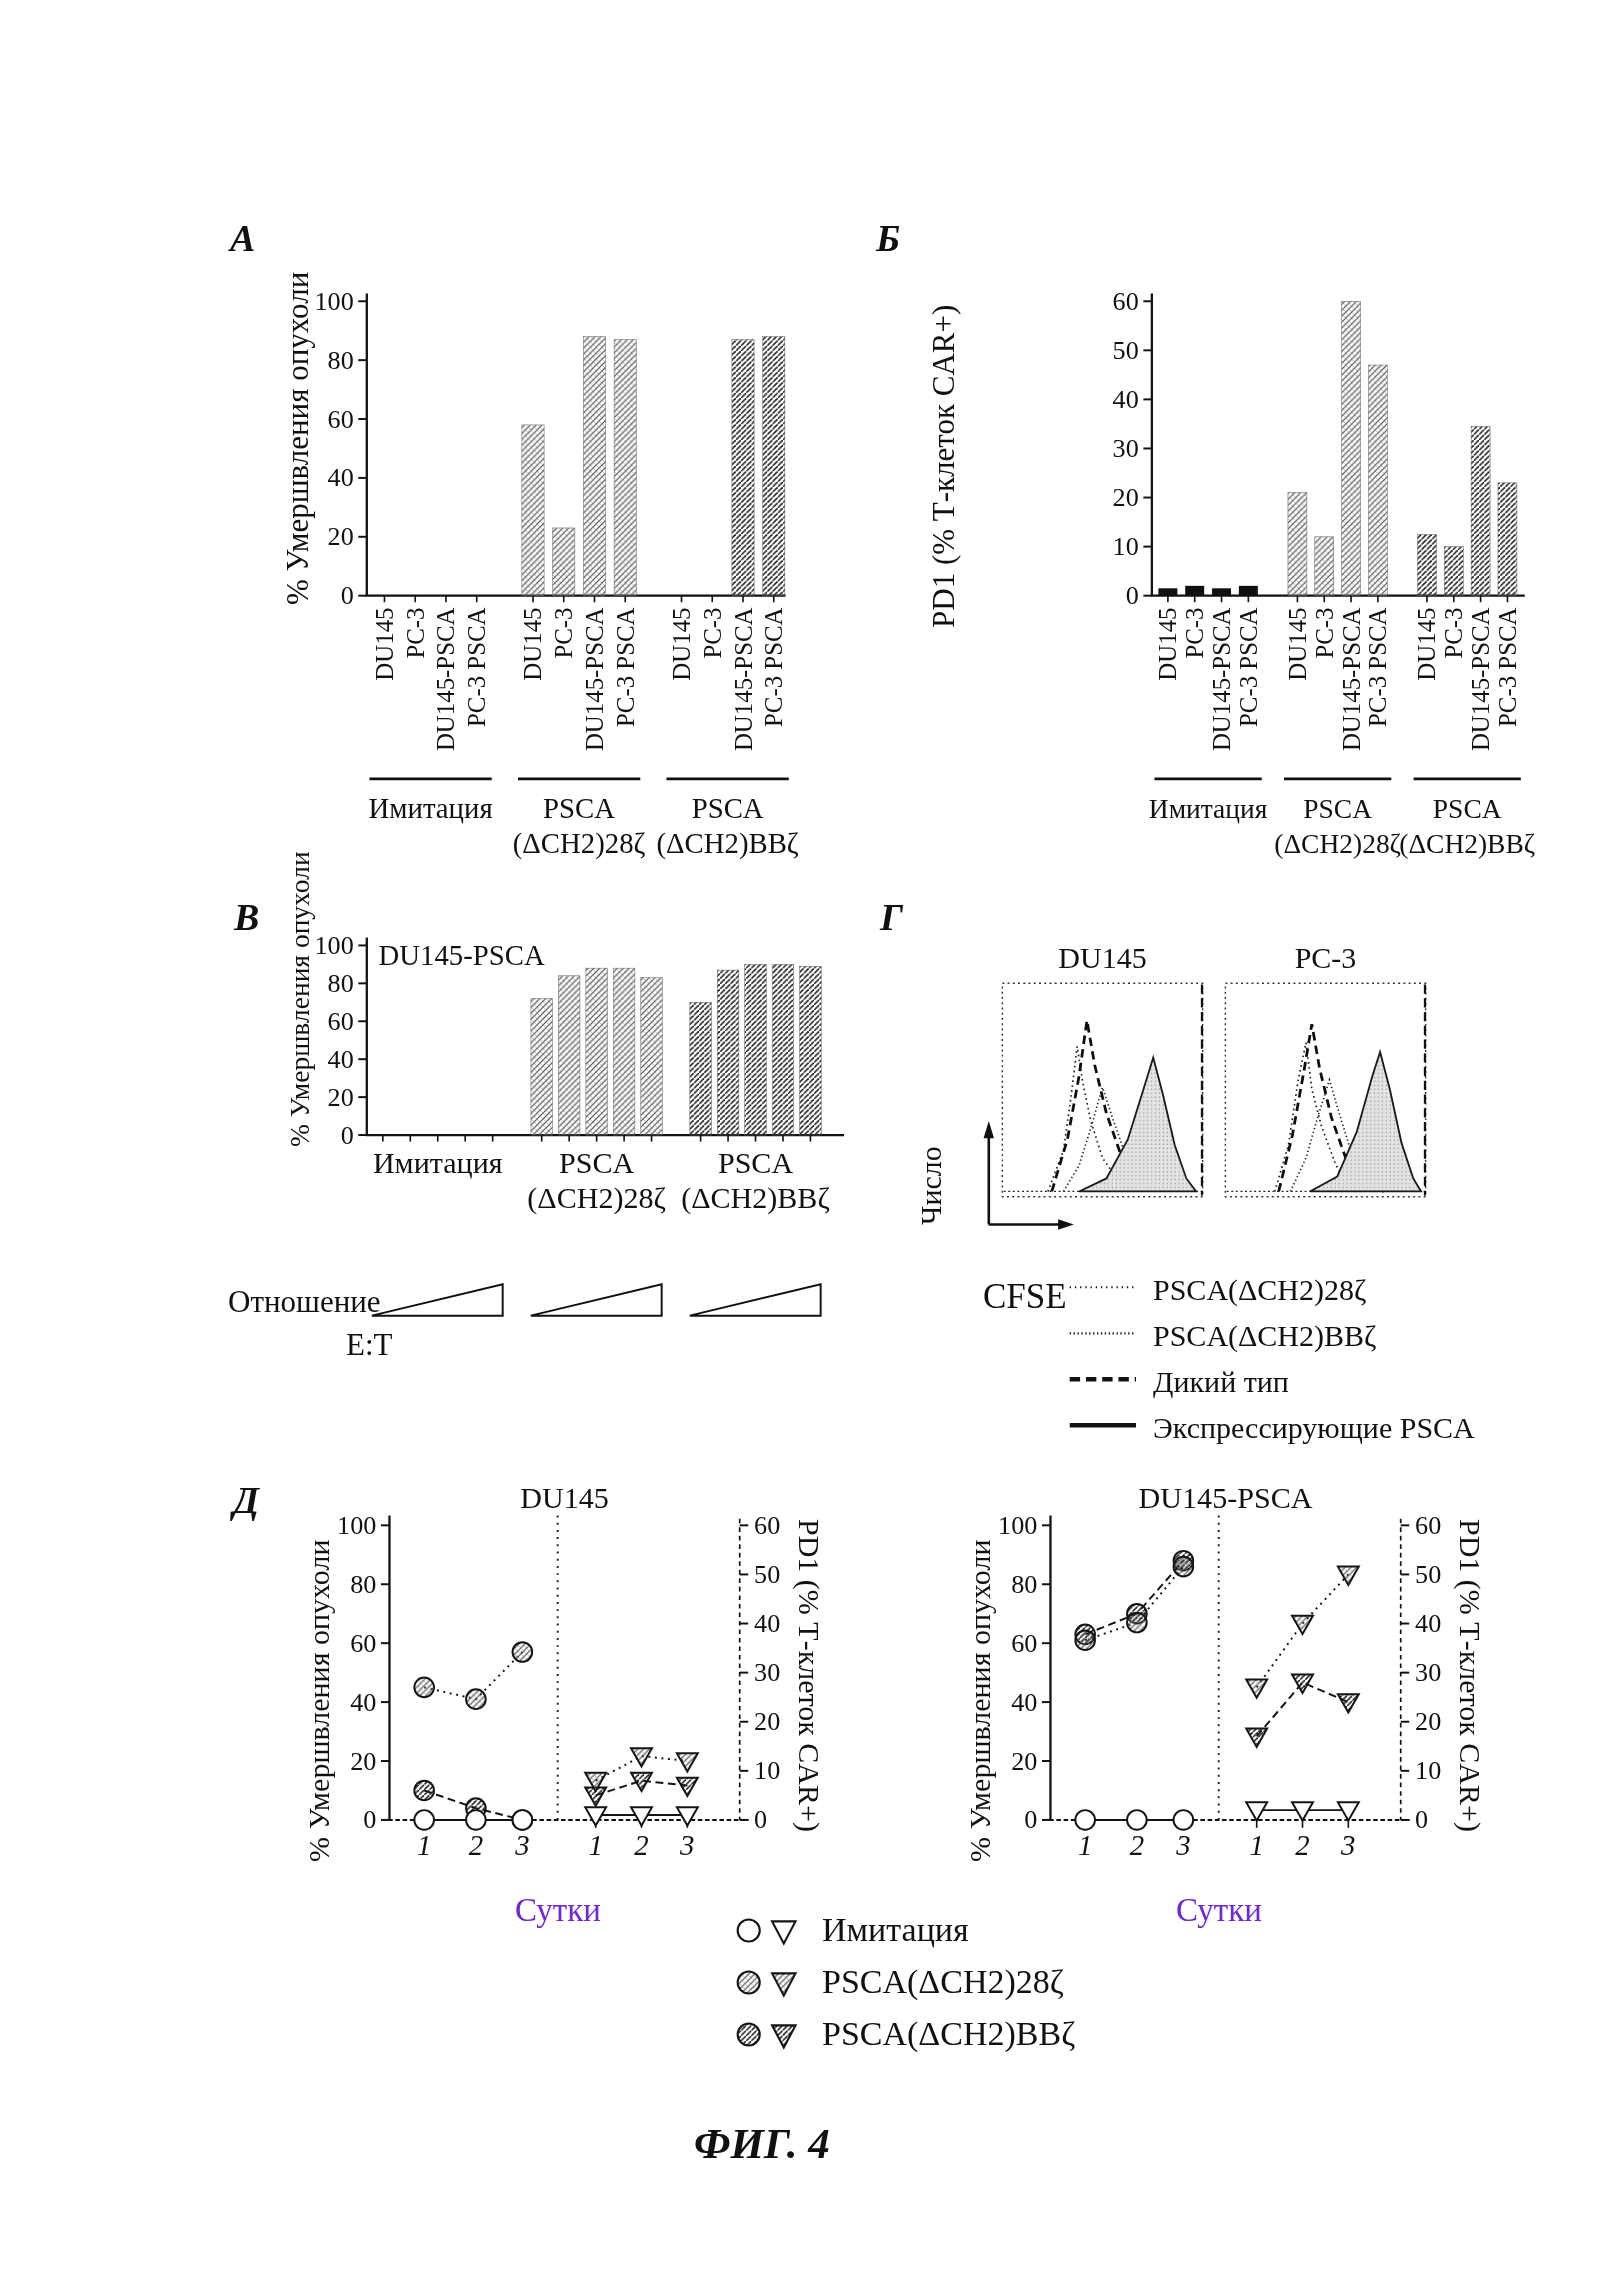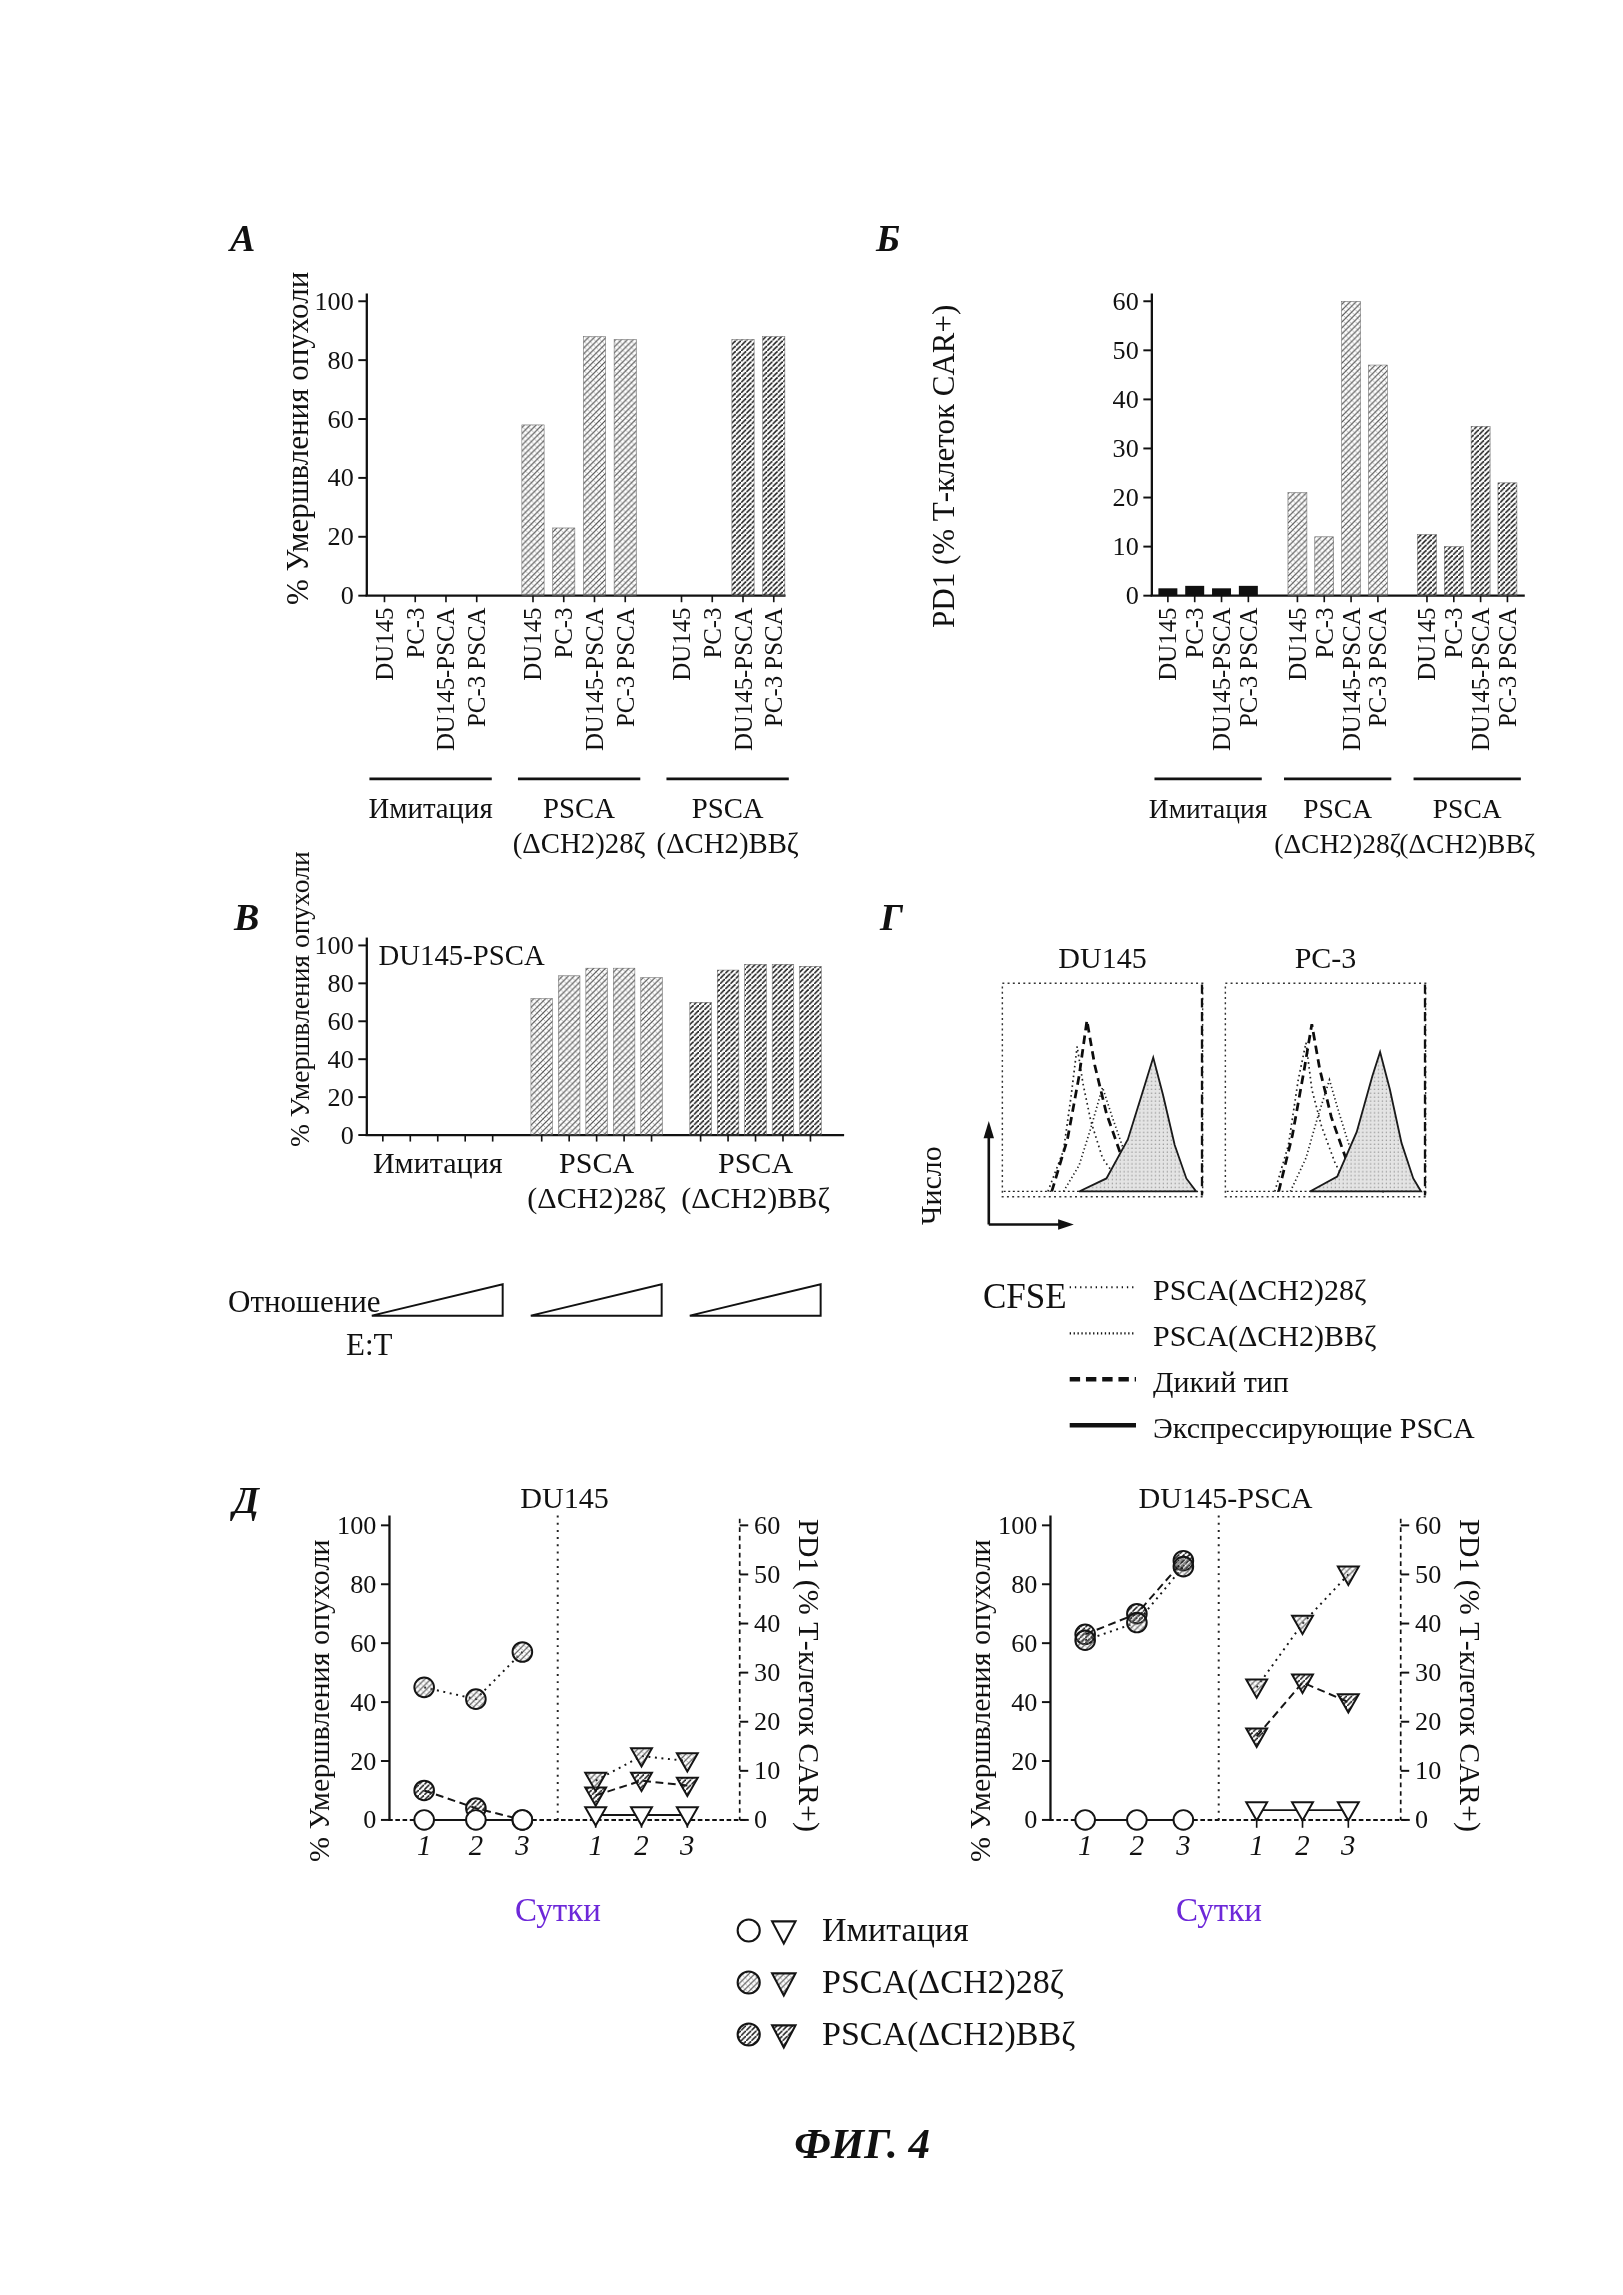--- a/index.html
+++ b/index.html
@@ -7,21 +7,21 @@
         font-family:"Liberation Serif",serif;color:#111;overflow:hidden;}
   .abs{position:absolute;}
   .panel-letter{font-style:italic;font-weight:700;font-size:38px;color:#111;}
   .vlabel{position:absolute;transform:rotate(-90deg);transform-origin:left top;white-space:nowrap;color:#111;}
   .vlabel-cw{position:absolute;transform:rotate(90deg);transform-origin:left top;white-space:nowrap;color:#111;}
   .gtitle{position:absolute;text-align:center;font-size:30px;color:#111;}
   .days{position:absolute;text-align:center;font-size:33px;color:#6d28d9;}
   .legend-row{display:flex;align-items:flex-start;gap:13px;}
   #g-legend .legend-row{height:46px;font-size:30px;}
   #d-legend .legend-row{height:52px;font-size:34px;}
-  .caption{position:absolute;font-style:italic;font-weight:700;font-size:43px;color:#111;text-align:right;}
+  .caption{position:absolute;font-style:italic;font-weight:700;font-size:43px;color:#111;text-align:left;}
   .ratio{position:absolute;font-size:31px;color:#111;}
 </style>
 </head>
 <body>
 
 <div id="page">
 
   <div class="abs panel-letter" style="left:230px;top:216px;">А</div>
   <div class="abs panel-letter" style="left:876px;top:216px;">Б</div>
   <div class="abs panel-letter" style="left:234px;top:895px;">В</div>

